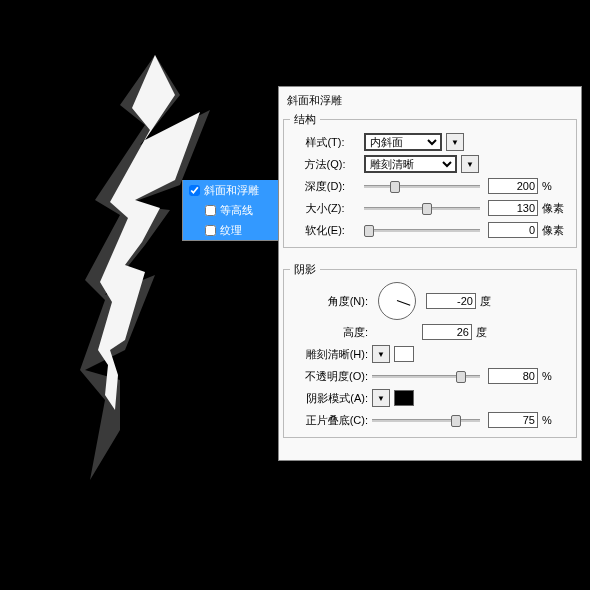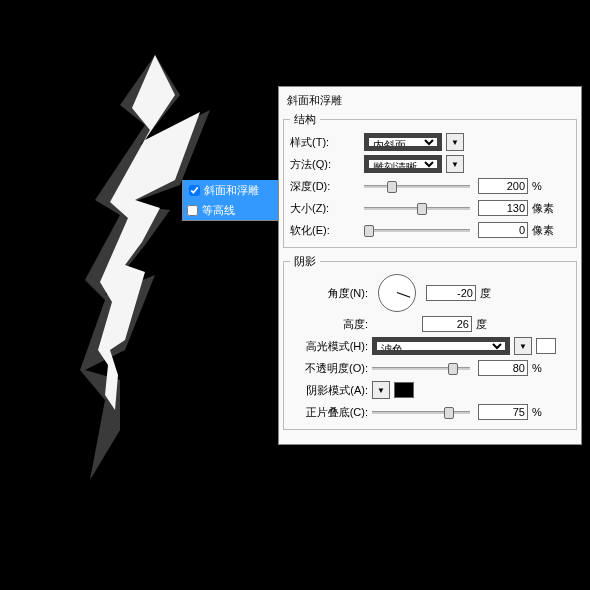--- a/index.html
+++ b/index.html
@@ -1,28 +1,28 @@
 <!DOCTYPE html>
 <html><head>
 <meta charset="utf-8">
 <style>
   body{margin:0;background:#000;font-family:"Microsoft YaHei",sans-serif;font-size:11px;color:#000;width:590px;height:590px;position:relative;overflow:hidden}
   .artwork{position:absolute;left:50px;top:50px;width:180px;height:440px}
   .layerlist{position:absolute;left:182px;top:180px;width:96px;background:#fff;border:1px solid #888;border-top:none}
   .layerlist .item{display:flex;align-items:center;height:20px;padding:0 6px;gap:4px}
   .layerlist .item.sel{background:#3399ff;color:#fff}
-  .layerlist .item.sub{padding-left:4px}
+  .layerlist .item.sub{padding-left:22px}
   .layerlist input[type=checkbox]{margin:0;width:11px;height:11px}
   .panel{position:absolute;left:278px;top:86px;width:294px;background:#f9f9f9;border:1px solid #888;padding:4px 4px 8px 4px}
-  fieldset{border:1px solid #bbb;margin:0 0 6px 0;padding:4px 20px 6px 6px}
+  fieldset{border:1px solid #bbb;margin:0 0 14px 0;padding:4px 10px 6px 6px}
   legend{padding:0 4px}
   .row{display:flex;align-items:center;height:22px;gap:4px}
-  .lab{width:70px;text-align:left}
+  .lab{width:70px;text-align:center}
   .lab2{width:78px;text-align:right}
-  select{font-size:11px;height:18px;border:5px solid #404040;background:#fff}
+  select{font-size:11px;height:18px;border:2px solid #404040;background:#fff}
   .dropbtn{width:16px;height:16px;border:1px solid #666;background:#eee;display:inline-flex;align-items:center;justify-content:center;font-size:8px}
   .slider{flex:1;height:14px;position:relative;margin-right:4px}
   .slider:before{content:"";position:absolute;left:0;right:0;top:6px;height:2px;background:#ccc;border-top:1px solid #999}
   .thumb{position:absolute;top:2px;width:8px;height:10px;background:#ddd;border:1px solid #666;border-radius:2px}
   input.num{width:44px;height:14px;font-size:11px;text-align:right;border:1px solid #666;padding:0 2px;background:#fff}
   .unit{width:24px}
   input[type=radio]{margin:0 2px 0 6px}
   .anglepick{width:36px;height:36px;border:1px solid #666;border-radius:50%;position:relative;background:#fff;margin:0 6px}
   .anglepick:before{content:"";position:absolute;left:18px;top:17px;width:14px;height:1px;background:#000;transform-origin:left;transform:rotate(20deg)}
   .swatch{width:36px;height:18px;border:1px solid #666;background:linear-gradient(135deg,#fff 50%,#888 50%)}
@@ -38,35 +38,39 @@
 
 <div class="layerlist">
   <div class="item sel">
     <input type="checkbox" checked="" style="">
     <span>斜面和浮雕</span>
   </div>
   <div class="item sel sub">
     <input type="checkbox" style="">
     <span>等高线</span>
   </div>
+  <div class="item sel sub">
+    <input type="checkbox" style="">
+    <span>纹理</span>
+  </div>
 </div>
 
 <div class="panel">
   <div style="padding:2px 4px 4px 4px">斜面和浮雕</div>
 
   <fieldset>
     <legend>结构</legend>
     <div class="row">
       <span class="lab">样式(T):</span>
       <select style="width:78px"><option>内斜面</option></select>
       <span class="dropbtn">▼</span>
     </div>
     <div class="row">
       <span class="lab">方法(Q):</span>
-      <select style="width:78px"><option>雕刻清晰</option></select>
+      <select style="width:93px"><option>雕刻清晰</option></select>
       <span class="dropbtn">▼</span>
     </div>
     <div class="row">
       <span class="lab">深度(D):</span>
       <div class="slider">
           <div class="thumb" style="left:22%"></div>
         </div>
       <input class="num" value="200" style="">
       <span class="unit">%</span>
     </div>
@@ -100,22 +104,21 @@
         </div>
       </div>
     </div>
     <div class="row">
       <span class="lab2">高度:</span>
       <span style="width:46px"></span>
       <input class="num" value="26" style="">
       <span>度</span>
     </div>
     <div class="row">
-      <span class="lab2">高光模式(H):</span>
-      <select style="flex:1"><option>滤色</option></select>
+      <span class="lab2">雕刻清晰(H):</span>
       <span class="dropbtn">▼</span>
       <span class="colorbox" style="background:#fff"></span>
     </div>
     <div class="row">
       <span class="lab2">不透明度(O):</span>
       <div class="slider">
           <div class="thumb" style="left:78%"></div>
         </div>
       <input class="num" value="80" style="">
       <span class="unit">%</span>

